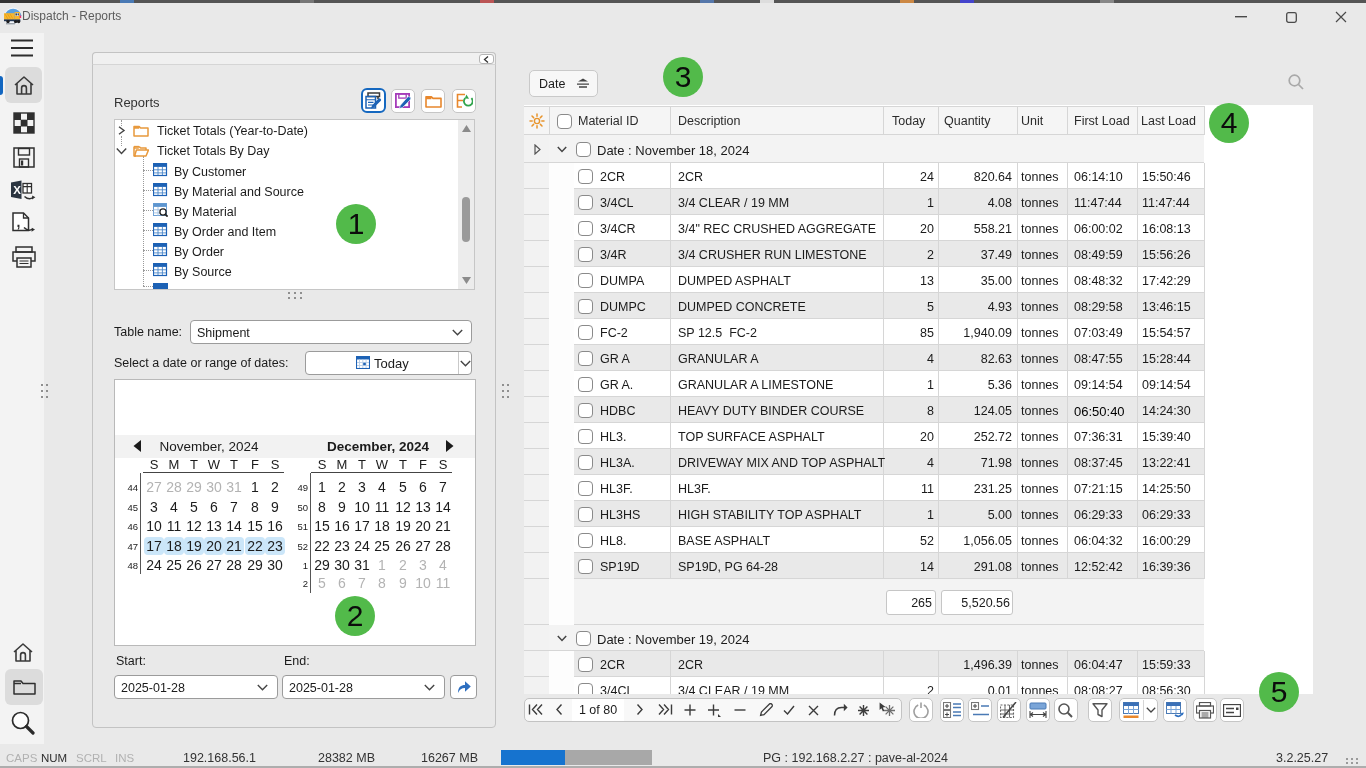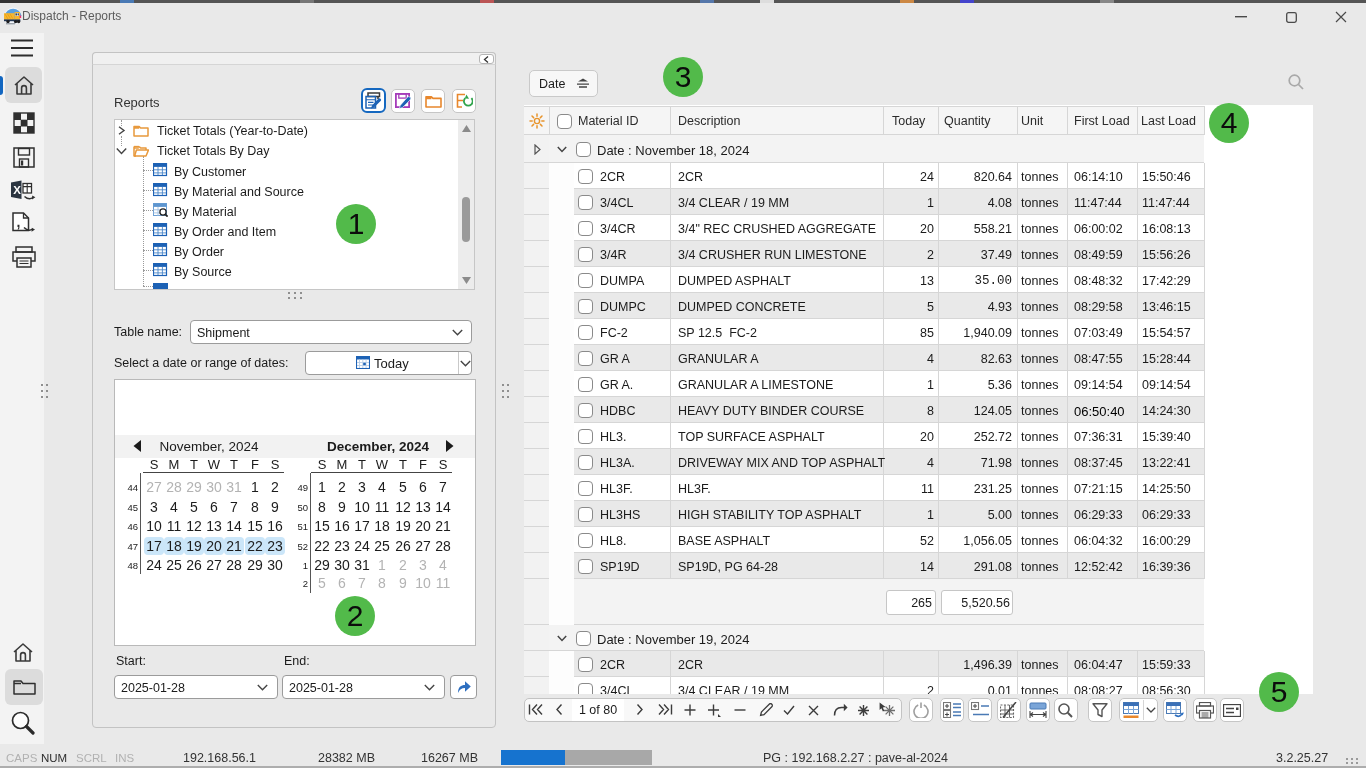--- a/index.html
+++ b/index.html
@@ -531,21 +531,21 @@
 <div class="" style="left:883px;top:267px;width:1px;height:26px;background:#d6d6d6;"></div>
 <div class="" style="left:938px;top:267px;width:1px;height:26px;background:#d6d6d6;"></div>
 <div class="" style="left:1017px;top:267px;width:1px;height:26px;background:#d6d6d6;"></div>
 <div class="" style="left:1067px;top:267px;width:1px;height:26px;background:#d6d6d6;"></div>
 <div class="" style="left:1137px;top:267px;width:1px;height:26px;background:#d6d6d6;"></div>
 <div class="" style="left:1204px;top:267px;width:1px;height:26px;background:#d6d6d6;"></div>
 <div class="cb" style="left:578px;top:273px;width:14.5px;height:14.5px;"></div>
 <div style="position:absolute;left:600px;top:275px;font-size:12.5px;color:#1b1b1b;font-weight:400;white-space:nowrap;line-height:1;">DUMPA</div>
 <div style="position:absolute;left:678px;top:275px;font-size:12.5px;color:#1b1b1b;font-weight:400;white-space:nowrap;line-height:1;">DUMPED ASPHALT</div>
 <div style="position:absolute;left:934px;top:275px;font-size:12.5px;color:#1b1b1b;font-weight:400;white-space:nowrap;line-height:1;transform:translateX(-100%);">13</div>
-<div style="position:absolute;left:1012px;top:275px;font-size:12.5px;color:#1b1b1b;font-weight:400;white-space:nowrap;line-height:1;transform:translateX(-100%);font-family:Liberation Mono, monospace;">35.00</div>
+<div style="position:absolute;left:1012px;top:275px;font-size:12.5px;color:#1b1b1b;font-weight:400;white-space:nowrap;line-height:1;transform:translateX(-100%);">35.00</div>
 <div style="position:absolute;left:1021px;top:275px;font-size:12.5px;color:#1b1b1b;font-weight:400;white-space:nowrap;line-height:1;">tonnes</div>
 <div style="position:absolute;left:1074px;top:275px;font-size:12.5px;color:#1b1b1b;font-weight:400;white-space:nowrap;line-height:1;">08:48:32</div>
 <div style="position:absolute;left:1142px;top:275px;font-size:12.5px;color:#1b1b1b;font-weight:400;white-space:nowrap;line-height:1;">17:42:29</div>
 <div class="" style="left:524px;top:293px;width:25px;height:26px;background:#f2f2f2;border-bottom:1px solid #d6d6d6;"></div>
 <div class="" style="left:549px;top:293px;width:25px;height:26px;background:#fdfdfd;"></div>
 <div class="" style="left:574px;top:293px;width:630px;height:26px;background:#e9e9e9;border-bottom:1px solid #d6d6d6;"></div>
 <div class="" style="left:670px;top:293px;width:1px;height:26px;background:#d6d6d6;"></div>
 <div class="" style="left:883px;top:293px;width:1px;height:26px;background:#d6d6d6;"></div>
 <div class="" style="left:938px;top:293px;width:1px;height:26px;background:#d6d6d6;"></div>
 <div class="" style="left:1017px;top:293px;width:1px;height:26px;background:#d6d6d6;"></div>

